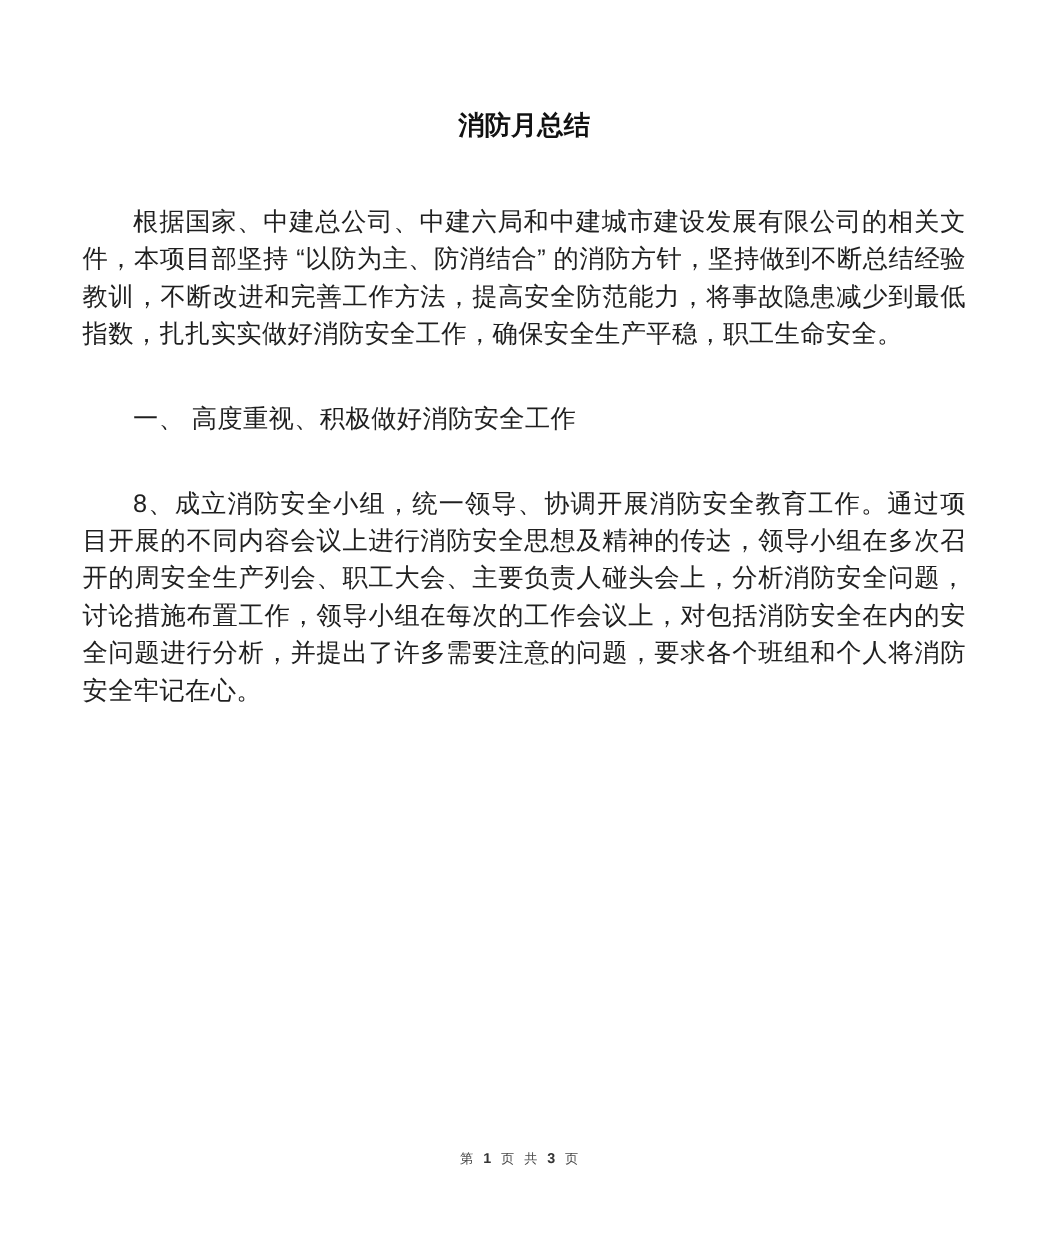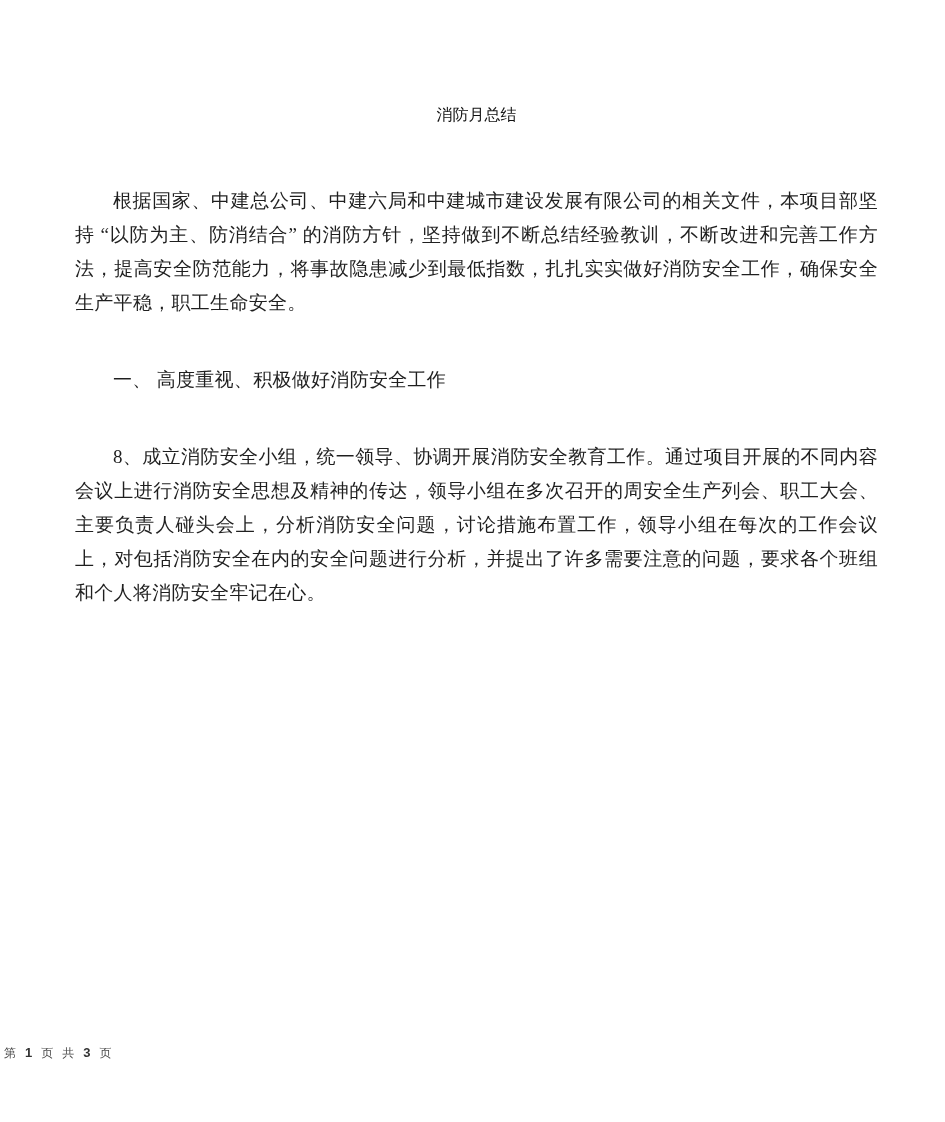--- a/index.html
+++ b/index.html
@@ -17,45 +17,44 @@
     color: #1f1f1f;
     overflow: hidden;
     box-sizing: border-box;
   }
   .content {
     padding: 98px 67px 0 75px;
     box-sizing: border-box;
   }
   .doc-title {
     margin: 0 0 52px 0;
-    font-size: 16px;
+    font-size: 24px;
     line-height: 34px;
-    font-weight: normal;
+    font-weight: bold;
     text-align: center;
     color: #111111;
   }
   .block {
     margin: 43px 0 0 0;
-    font-size: 19px;
+    font-size: 23px;
     line-height: 34px;
     text-indent: 2em;
     text-align: justify;
     text-justify: inter-ideograph;
     letter-spacing: 0.3px;
-    font-family: Liberation Serif, serif;
   }
   .block:first-of-type {
     margin-top: 0;
   }
   .footer {
     position: absolute;
     left: 0;
     right: 0;
     bottom: 60px;
-    text-align: left;
+    text-align: center;
     font-size: 12px;
     color: #4a4a4a;
     letter-spacing: 1px;
   }
   .footer span {
     margin: 0 4px;
   }
   .footer .page-num {
     font-weight: bold;
     color: #333333;

